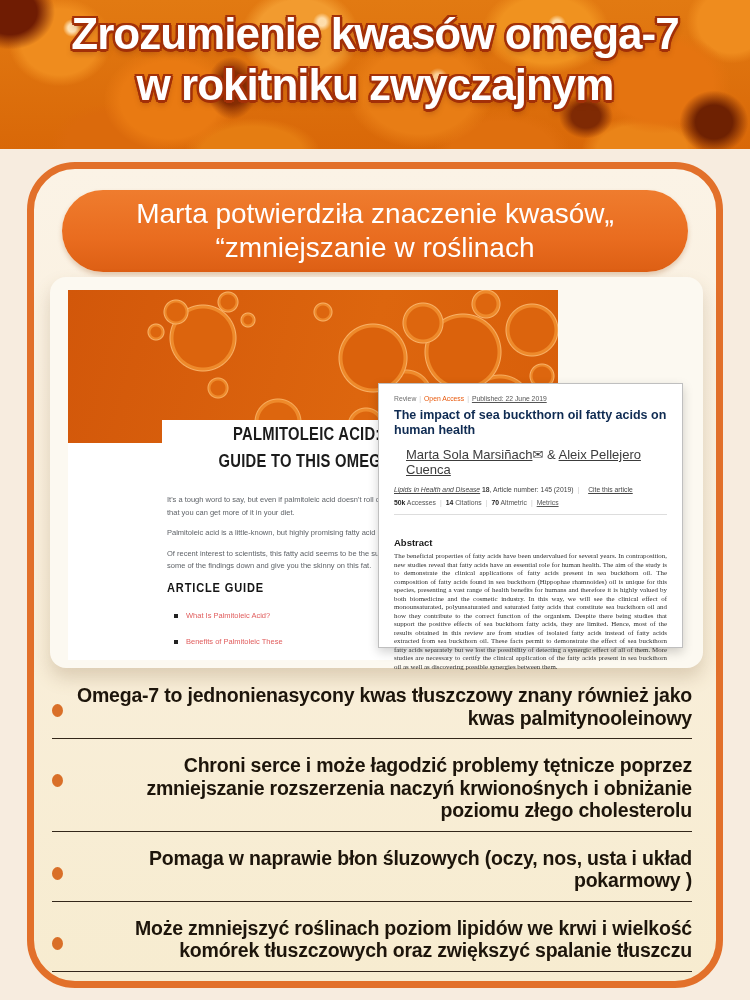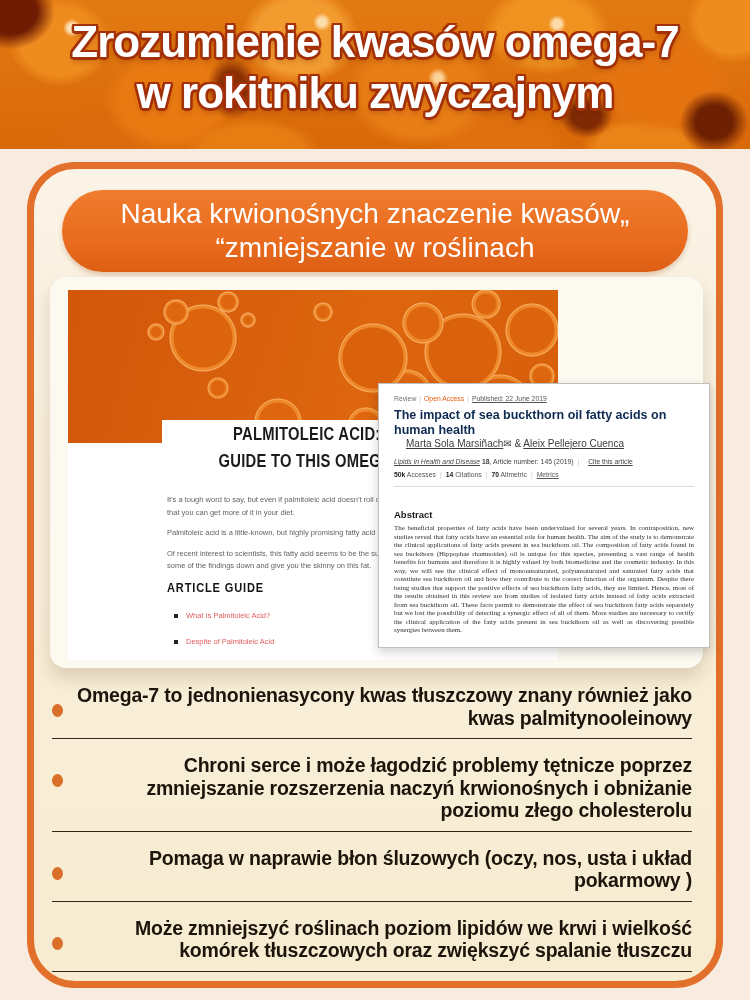--- a/index.html
+++ b/index.html
@@ -23,21 +23,21 @@
       radial-gradient(ellipse 100px 76px at 420px 92px, #e87d15 0 55%, rgba(232,125,21,0) 74%),
       radial-gradient(ellipse 86px 60px at 546px 30px, #f0921f 0 55%, rgba(240,146,31,0) 74%),
       radial-gradient(ellipse 96px 70px at 660px 82px, #e57410 0 55%, rgba(229,116,16,0) 74%),
       radial-gradient(ellipse 62px 56px at 732px 22px, #ef8c1e 0 55%, rgba(239,140,30,0) 74%),
       radial-gradient(ellipse 82px 52px at 112px 142px, #db6a0c 0 55%, rgba(219,106,12,0) 74%),
       radial-gradient(ellipse 92px 46px at 252px 152px, #e57d12 0 55%, rgba(229,125,18,0) 74%),
       radial-gradient(ellipse 92px 52px at 502px 150px, #df6f0e 0 55%, rgba(223,111,14,0) 74%),
       radial-gradient(ellipse 82px 46px at 642px 150px, #ea8418 0 55%, rgba(234,132,24,0) 74%),
       linear-gradient(180deg,#e27a12,#d96808);
   }
-  .hero-title{position:absolute;left:0;top:16px;width:750px;text-align:center;
+  .hero-title{position:absolute;left:0;top:8px;width:750px;text-align:center;
     font-size:44px;line-height:51px;font-weight:bold;letter-spacing:-1px;color:#ffffff;
     text-shadow:-2px -2px 0 #a33008,2px -2px 0 #a33008,-2px 2px 0 #a33008,2px 2px 0 #a33008,
       -2.5px 0 0 #a33008,2.5px 0 0 #a33008,0 -2.5px 0 #a33008,0 2.5px 0 #a33008,0 4px 6px rgba(90,20,0,.35);}
 
   
   .panel{position:absolute;left:27px;top:162px;width:696px;height:826px;box-sizing:border-box;
     border:7px solid #e2702a;border-radius:48px;
     background:linear-gradient(180deg,#fbf3e6 0%,#f9efdc 45%,#f7ecd0 100%);}
 
   
@@ -80,29 +80,29 @@
   .blog-paras{position:absolute;left:99px;top:204px;width:392px;font-size:7.5px;line-height:12.5px;color:#5f6368;}
   .blog-paras p{margin:0 0 8px 0;}
   .guide-h{position:absolute;left:99px;top:290px;font-size:13px;font-weight:bold;color:#141414;
     letter-spacing:1px;transform:scaleX(.85);transform-origin:0 0;}
   .guide-links{position:absolute;left:106px;top:321px;}
   .guide-link{display:flex;align-items:center;margin-bottom:17px;}
   .sq{width:4px;height:4px;background:#222;margin-right:8px;}
   .guide-link span{font-size:7.5px;color:#e05d5d;}
 
   
-  .paper{position:absolute;left:378px;top:383px;width:332px;height:265px;box-sizing:border-box;
+  .paper{position:absolute;left:378px;top:383px;width:305px;height:265px;box-sizing:border-box;
     background:#ffffff;border:1px solid #bfbfbf;box-shadow:0 4px 10px rgba(0,0,0,.18);
     padding:11px 15px;z-index:3;}
   .p-meta{font-size:6.8px;color:#6f6f6f;}
   .p-meta .bar{color:#c9c9c9;margin:0 3px;}
   .p-meta .oa{color:#e8590c;}
   .p-meta .pub{text-decoration:underline;color:#555;}
   .p-title{margin-top:6px;font-size:12.5px;line-height:15px;font-weight:bold;color:#0f2b52;}
-  .p-authors{font-size:10px;color:#3c3c3c;padding-left:12px;}
+  .p-authors{margin-top:9px;font-size:13px;color:#3c3c3c;padding-left:12px;}
   .p-authors a{color:#3c3c3c;text-decoration:underline;}
   .p-journal{margin-top:9px;font-size:6.8px;color:#444;}
   .p-journal .jname{font-style:italic;text-decoration:underline;}
   .p-journal .vol{font-weight:bold;}
   .p-journal .cite{margin-left:7px;text-decoration:underline;color:#444;}
   .p-journal .bar{color:#c9c9c9;margin:0 2px;}
   .p-metrics{margin-top:6px;font-size:6.8px;color:#555;}
   .p-metrics b{color:#222;}
   .p-metrics .bar{color:#c9c9c9;margin:0 4px;}
   .p-metrics .mlink{text-decoration:underline;}
@@ -126,21 +126,21 @@
   <div class="hero">
     <div class="hero-title">
       <div>Zrozumienie kwasów omega-7</div>
       <div>w rokitniku zwyczajnym</div>
     </div>
   </div>
 
   <div class="panel"></div>
 
   <div class="banner">
-    <div>Nauka krwionośnych znaczenie kwasów„</div>
+    <div>Marta potwierdziła znaczenie kwasów„</div>
     <div>“zmniejszanie w roślinach</div>
   </div>
 
   <div class="card"></div>
 
   <div class="webpage">
     <div class="oil"></div>
     <div class="oil-notch"></div>
     <div class="blog-title">
       <div>PALMITOLEIC ACID: A COMPLETE</div>
@@ -152,21 +152,21 @@
       <p>Of recent interest to scientists, this fatty acid seems to be the subject of new research studies we're here to break some of the findings down and give you the skinny on this fat.</p>
     </div>
     <div class="guide-h">ARTICLE GUIDE</div>
     <div class="guide-links">
       <div class="guide-link">
         <div class="sq"></div>
         <span>What Is Palmitoleic Acid?</span>
       </div>
       <div class="guide-link">
         <div class="sq"></div>
-        <span>Despite of Palmitoleic Acid</span>
+        <span>Benefits of Palmitoleic These</span>
       </div>
     </div>
   </div>
 
   <div class="paper">
     <div class="p-meta">
       <span>Review</span><span class="bar">|</span><span class="oa">Open Access</span><span class="bar">|</span><span class="pub">Published: 22 June 2019</span>
     </div>
     <div class="p-title">The impact of sea buckthorn oil fatty acids on human health</div>
     <div class="p-authors">

